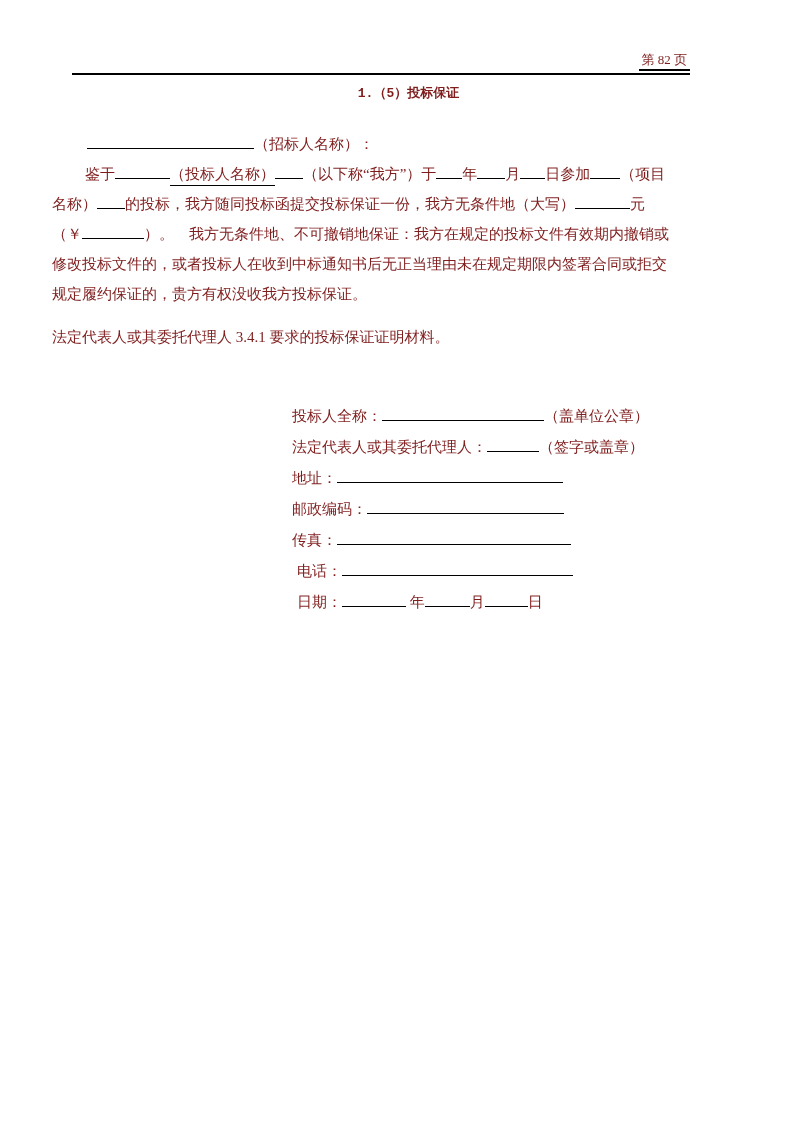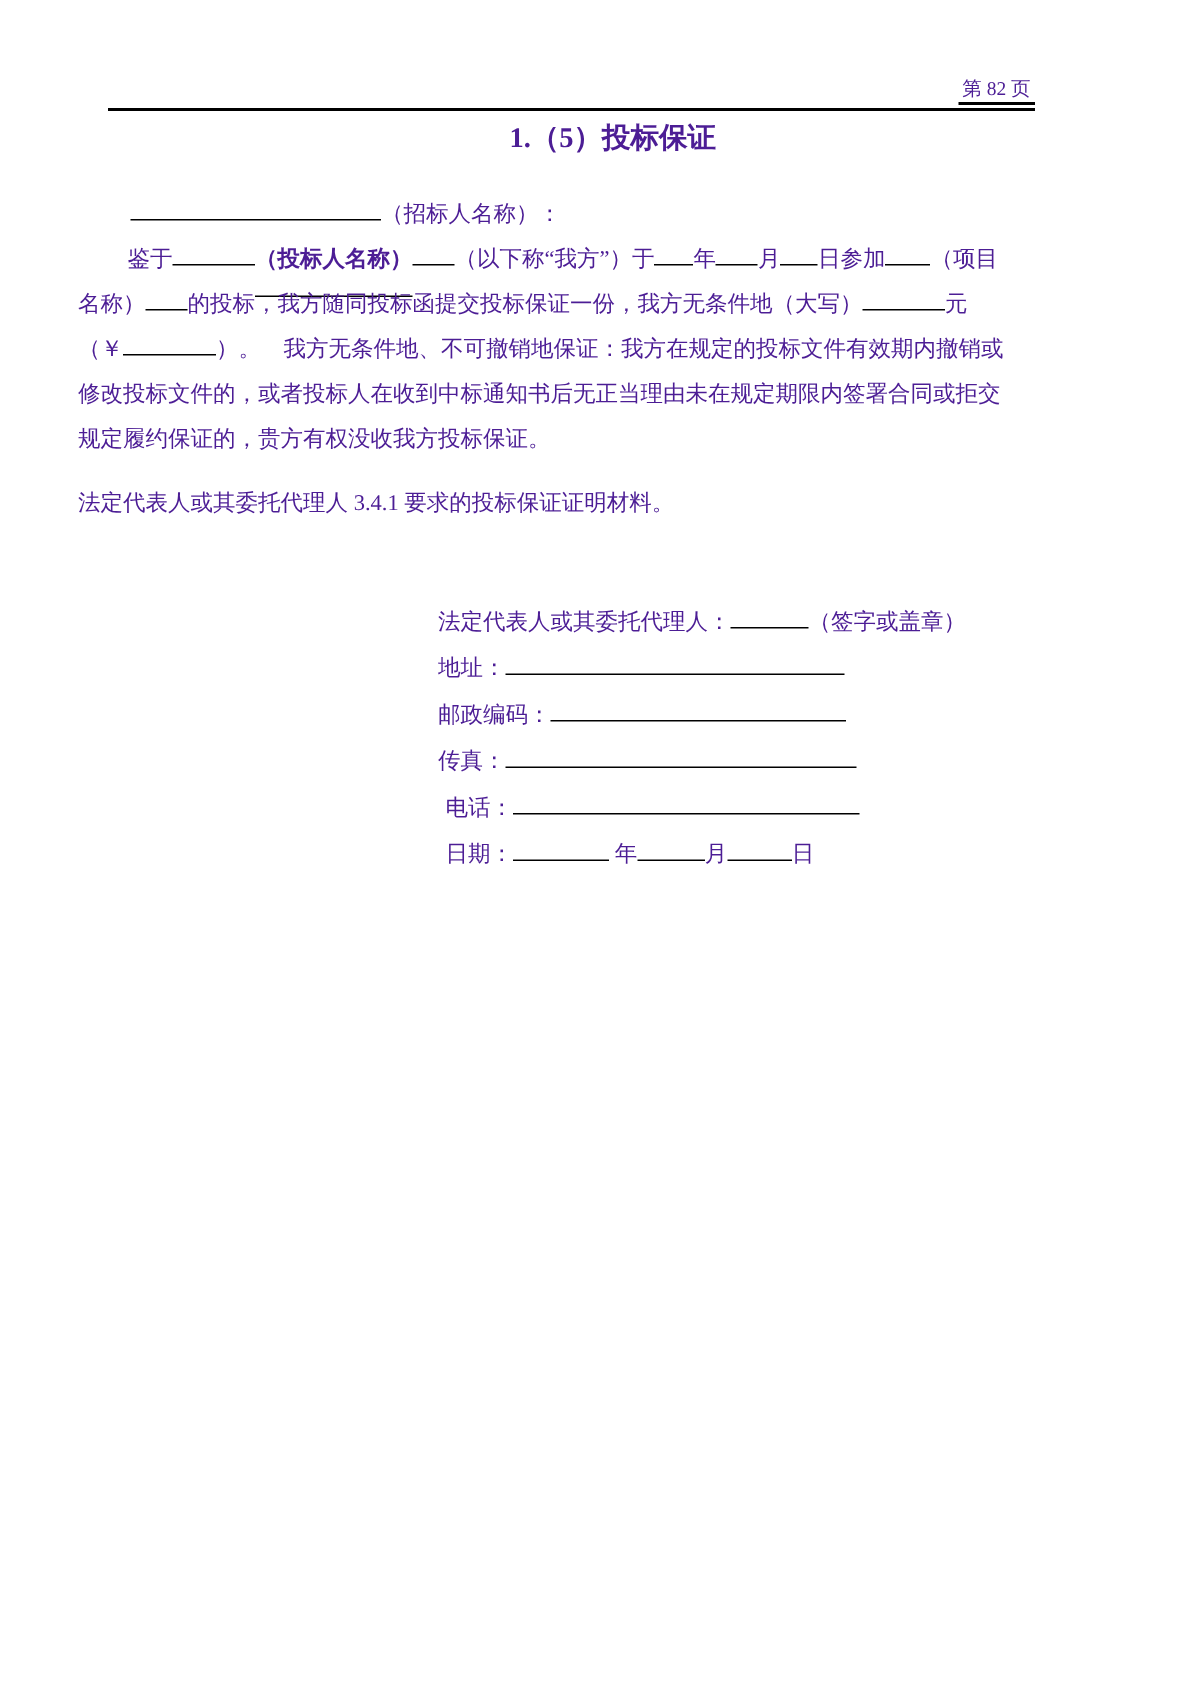--- a/index.html
+++ b/index.html
@@ -1,44 +1,44 @@
 <!DOCTYPE html>
 <html><head>
 <meta charset="utf-8">
 <style>
   html,body{margin:0;padding:0;background:#ffffff;}
   .page{
-    width:793px;height:1122px;background:#ffffff;color:#4c1d95;
+    width:793px;height:1122px;background:#ffffff;color:#7f1d1d;
     font-family:"Liberation Serif","DejaVu Serif",serif;
     position:relative;overflow:hidden;box-sizing:border-box;
   }
   
   .header{
     margin-left:72px;width:618px;box-sizing:border-box;
     padding-top:50px;padding-bottom:2px;
     border-bottom:2px solid #000;text-align:right;
   }
   .pagenum{
     display:inline-block;font-size:13px;line-height:16px;
     border-bottom:2px solid #000;padding:0 3px 1px 3px;
   }
   
   .title{
     margin:9px 0 0 100px;width:617px;text-align:center;
-    font-size:19px;font-weight:bold;line-height:20px;
-    font-family:Liberation Serif, serif;
+    font-size:13px;font-weight:bold;line-height:20px;
+    font-family:Liberation Mono, monospace;
   }
   
   .body{margin-left:52px;width:617px;font-size:15px;}
   .line{line-height:30px;white-space:nowrap;}
   .addressee{margin-top:25px;}
   .note{margin-top:13px;line-height:30px;white-space:nowrap;}
   
   .seg-t{white-space:pre;}
-  .seg-u{border-bottom:1.5px solid #000;padding-bottom:16px;white-space:pre;font-weight:bold;}
+  .seg-u{border-bottom:1.5px solid #000;padding-bottom:3px;white-space:pre;}
   .seg-b{display:inline-block;border-bottom:1.5px solid #000;height:14px;}
   .seg-i{display:inline-block;height:1px;}
   
   .sig{margin-top:49px;margin-left:240px;}
   .sig-row{line-height:31px;white-space:nowrap;}
 </style>
 </head>
 <body>
 
 <div class="page">
@@ -57,20 +57,21 @@
       <div class="line"><span class="seg-i" style="width: 33px;"></span><span class="seg-t">鉴于</span><span class="seg-b" style="width: 55px;"></span><span class="seg-u">（投标人名称）</span><span class="seg-b" style="width: 28px;"></span><span class="seg-t">（以下称“我方”）于</span><span class="seg-b" style="width: 26px;"></span><span class="seg-t">年</span><span class="seg-b" style="width: 28px;"></span><span class="seg-t">月</span><span class="seg-b" style="width: 25px;"></span><span class="seg-t">日参加</span><span class="seg-b" style="width: 30px;"></span><span class="seg-t">（项目</span></div>
       <div class="line"><span class="seg-t">名称）</span><span class="seg-b" style="width: 28px;"></span><span class="seg-t">的投标，我方随同投标函提交投标保证一份，我方无条件地（大写）</span><span class="seg-b" style="width: 55px;"></span><span class="seg-t">元</span></div>
       <div class="line"><span class="seg-t">（￥</span><span class="seg-b" style="width: 62px;"></span><span class="seg-t">）。　我方无条件地、不可撤销地保证：我方在规定的投标文件有效期内撤销或</span></div>
       <div class="line"><span class="seg-t">修改投标文件的，或者投标人在收到中标通知书后无正当理由未在规定期限内签署合同或拒交</span></div>
       <div class="line"><span class="seg-t">规定履约保证的，贵方有权没收我方投标保证。</span></div>
     </div>
 
     <div class="note">法定代表人或其委托代理人 3.4.1 要求的投标保证证明材料。</div>
 
     <div class="sig">
+      <div class="sig-row"><span class="seg-t">投标人全称：</span><span class="seg-b" style="width: 162px;"></span><span class="seg-t">（盖单位公章）</span></div>
       <div class="sig-row"><span class="seg-t">法定代表人或其委托代理人：</span><span class="seg-b" style="width: 52px;"></span><span class="seg-t">（签字或盖章）</span></div>
       <div class="sig-row"><span class="seg-t">地址：</span><span class="seg-b" style="width: 226px;"></span></div>
       <div class="sig-row"><span class="seg-t">邮政编码：</span><span class="seg-b" style="width: 197px;"></span></div>
       <div class="sig-row"><span class="seg-t">传真：</span><span class="seg-b" style="width: 234px;"></span></div>
       <div class="sig-row"><span class="seg-i" style="width: 5px;"></span><span class="seg-t">电话：</span><span class="seg-b" style="width: 231px;"></span></div>
       <div class="sig-row"><span class="seg-i" style="width: 5px;"></span><span class="seg-t">日期：</span><span class="seg-b" style="width: 64px;"></span><span class="seg-t"> 年</span><span class="seg-b" style="width: 45px;"></span><span class="seg-t">月</span><span class="seg-b" style="width: 43px;"></span><span class="seg-t">日</span></div>
     </div>
 
   </div>
 </div>

